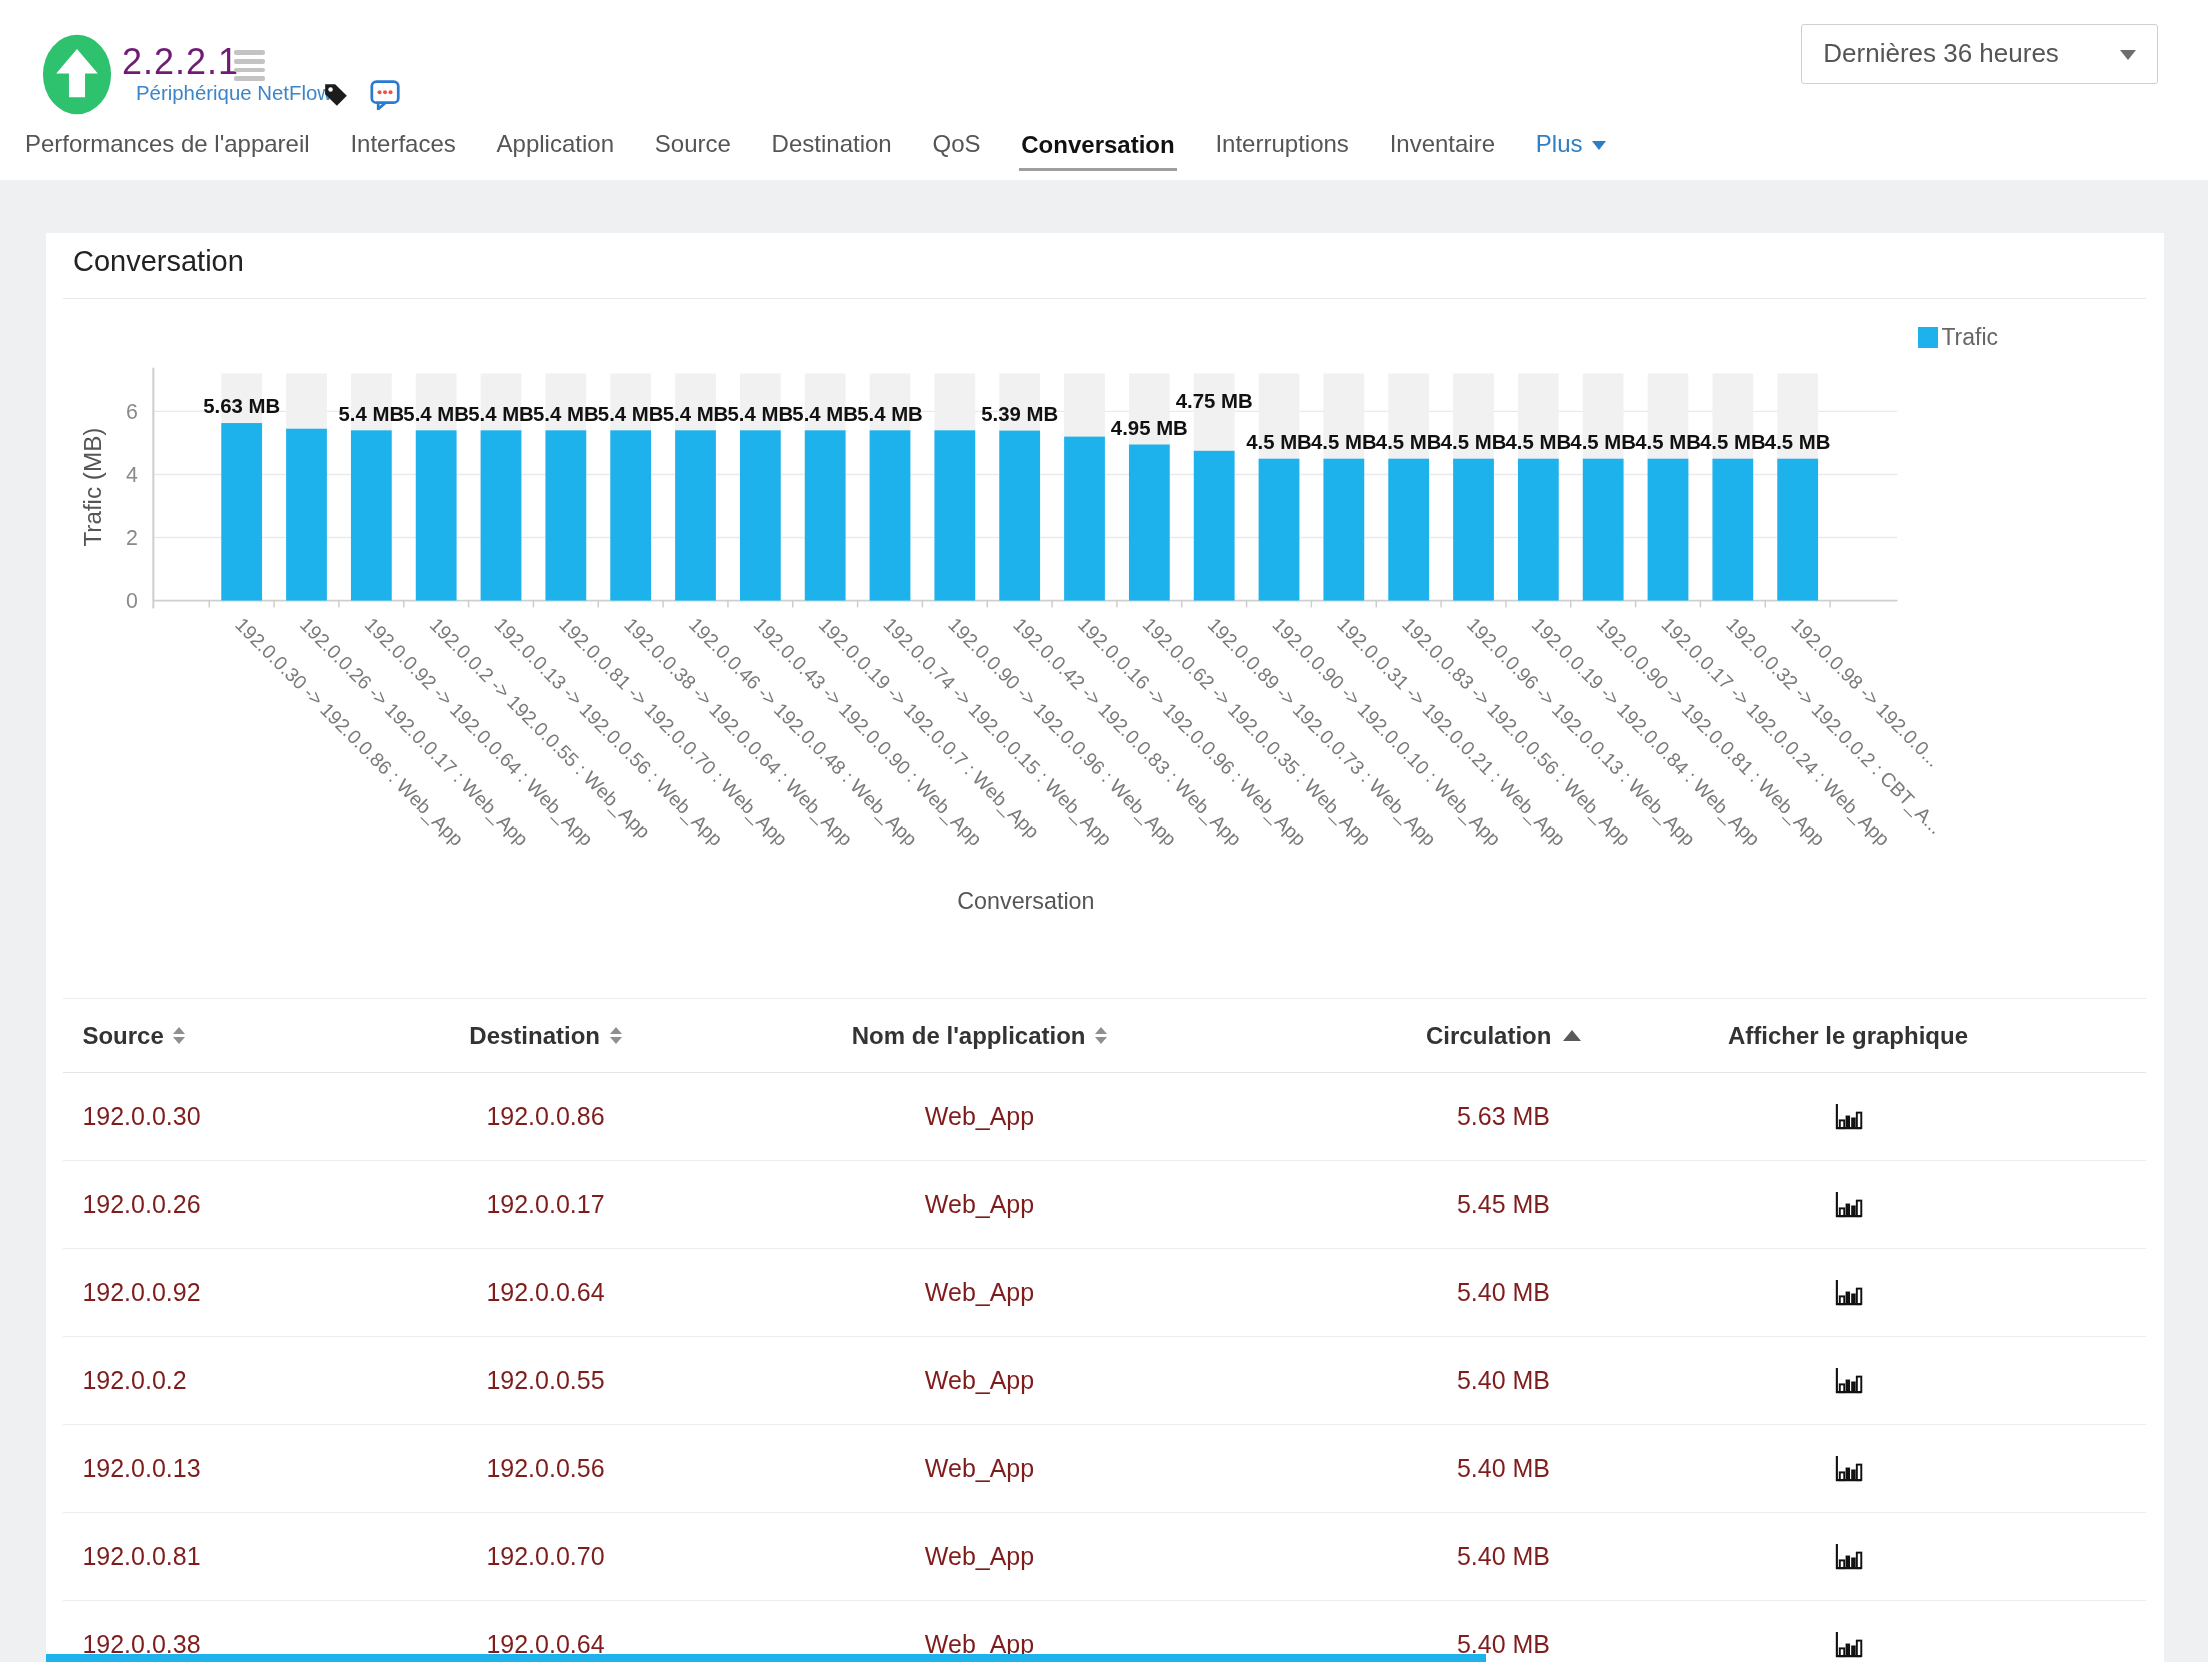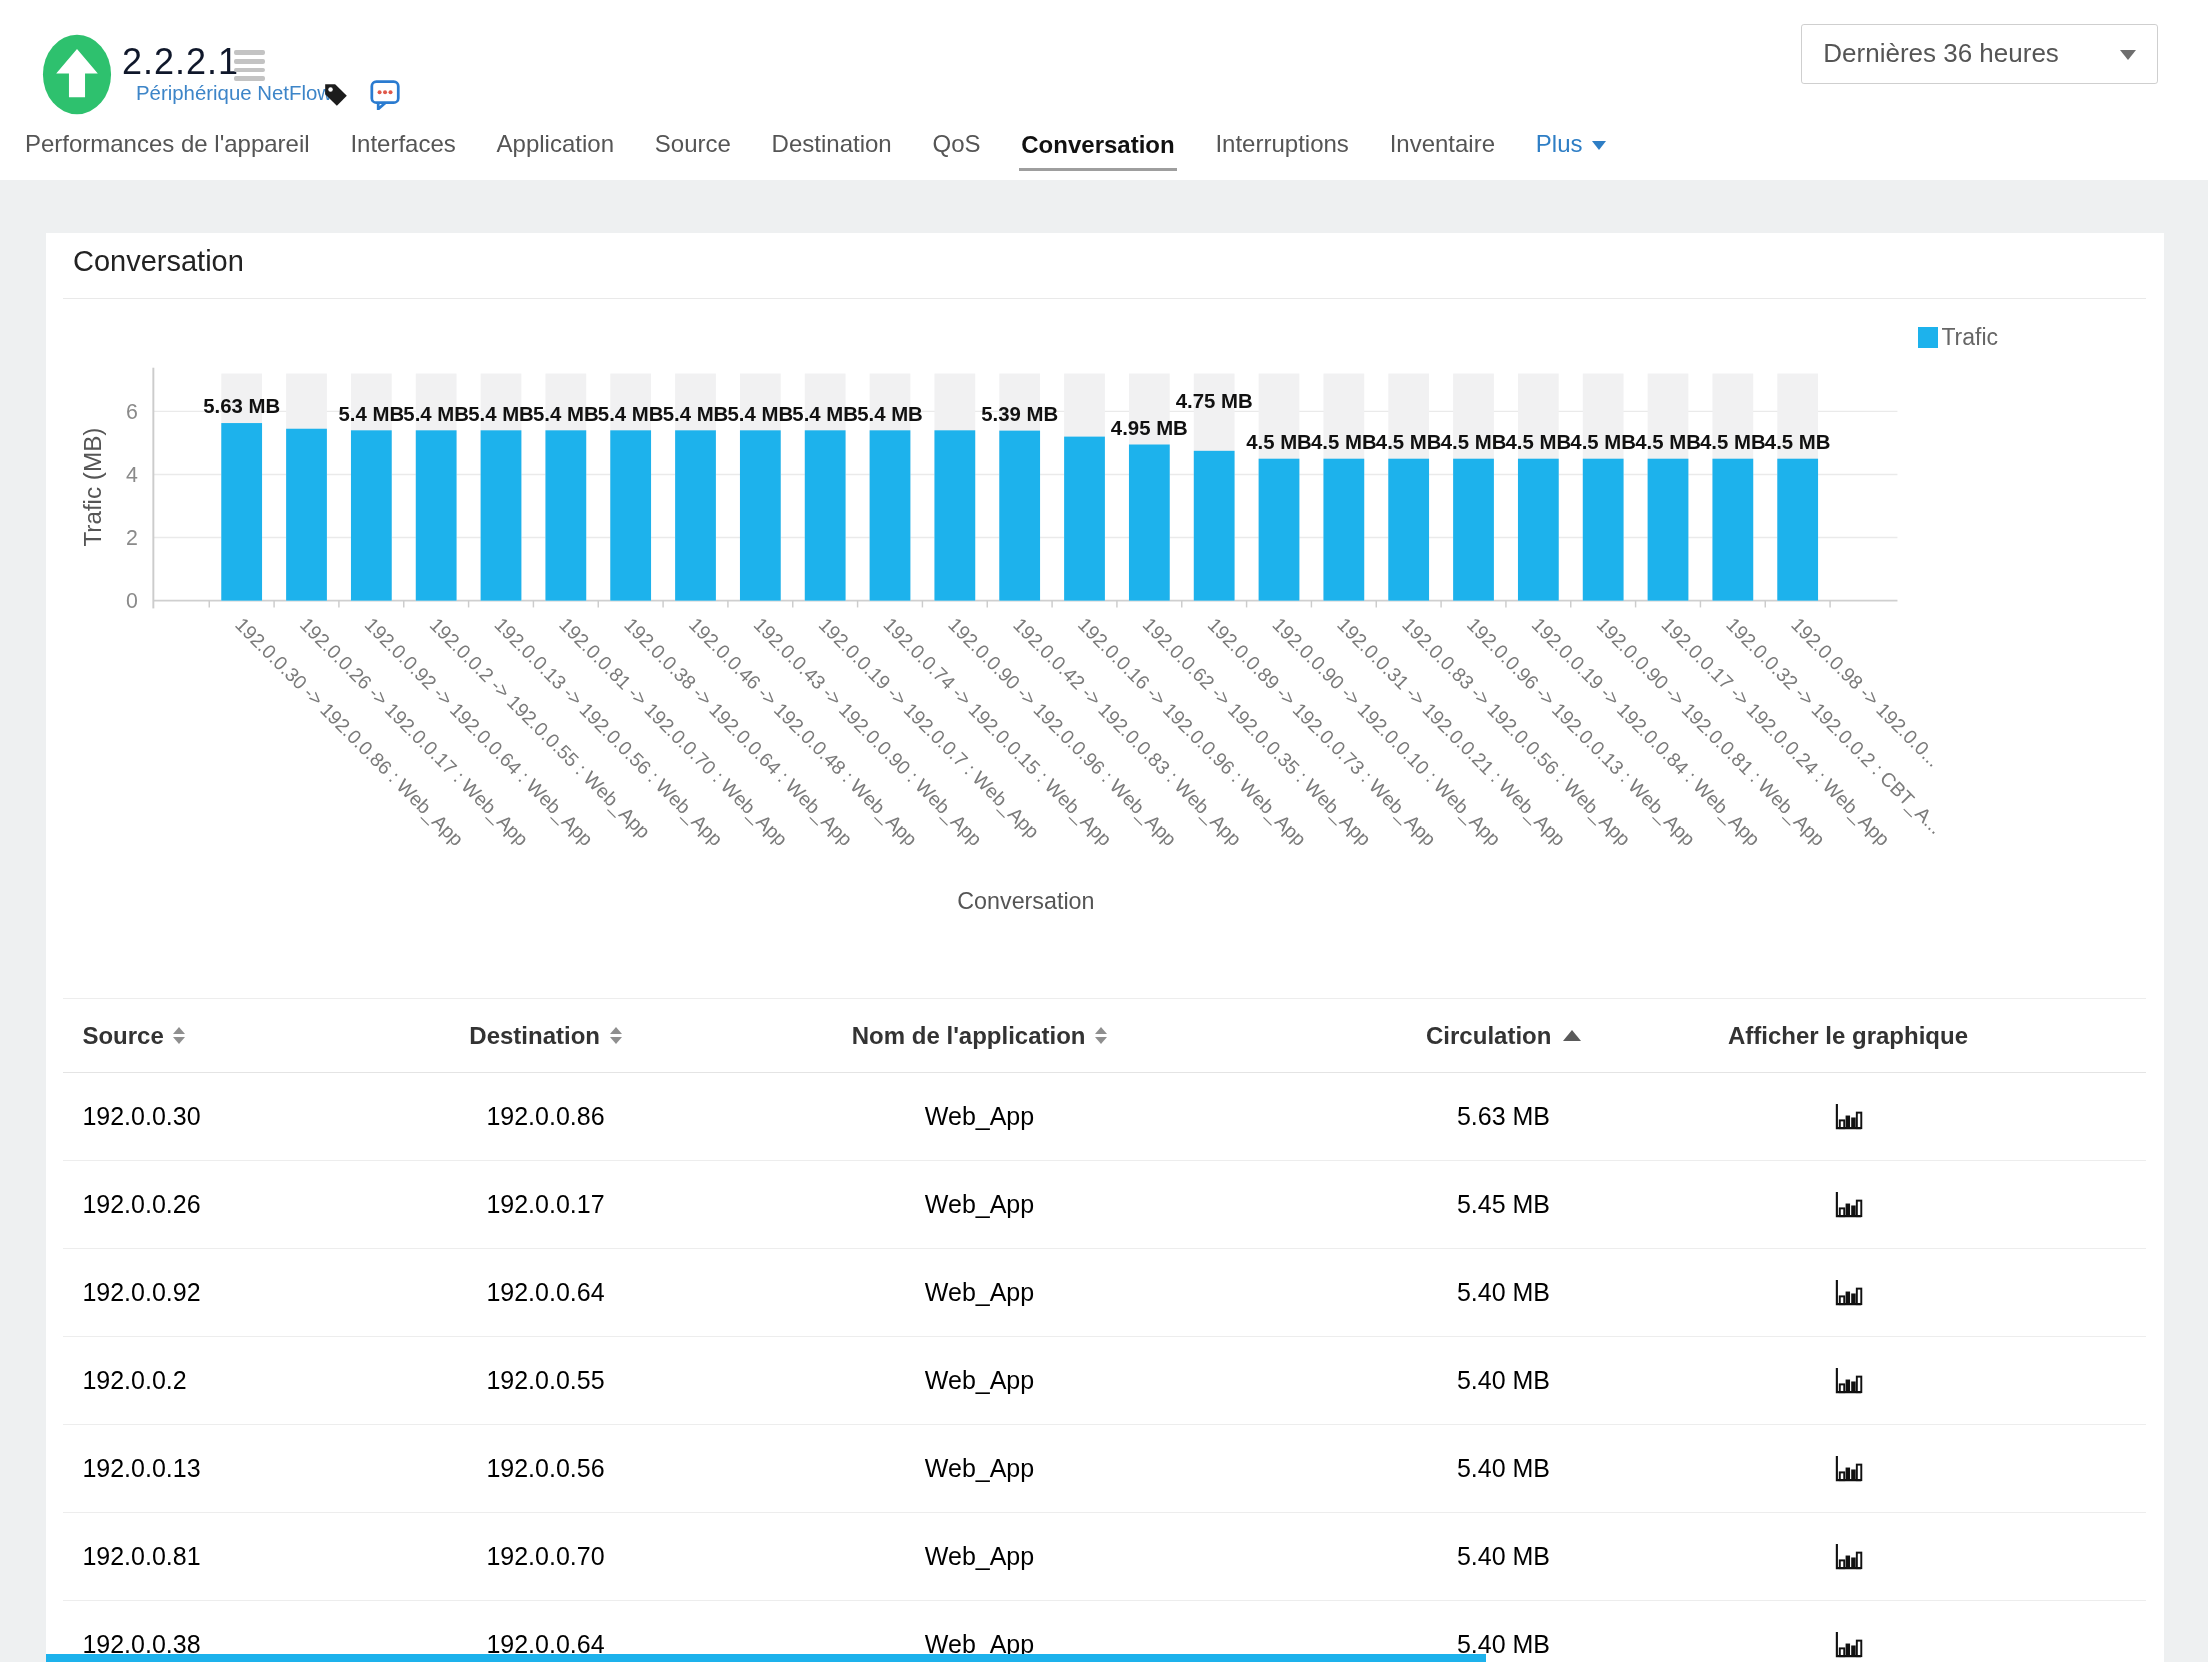--- a/index.html
+++ b/index.html
@@ -7,21 +7,21 @@
   body {
     position: relative;
     overflow: hidden;
     background: #ffffff;
     font-family: "Liberation Sans", sans-serif;
     color: #222;
   }
   
   .topbar { position: absolute; left:0; top:0; width:2209px; height:180px; background:#fff; z-index:5; }
   .status-badge { position:absolute; left:42px; top:33px; width:70px; height:83px; }
-  .device-title { position:absolute; left:122px; top:41px; font-size:36px; color:#0f172a; letter-spacing:1px;text-align:center; }
+  .device-title { position:absolute; left:122px; top:41px; font-size:36px; color:#701a75; letter-spacing:1px;text-align:center; }
   .menu-icon { position:absolute; left:234px; top:50px; width:31px; display:flex; flex-direction:column; gap:3.9px; cursor:pointer; }
   .menu-icon span { display:block; height:4.9px; background:#c3c3c3; border-radius:1.9px; }
   .device-link { position:absolute; left:136px; top:82px; font-size:20.4px; color:#3d85c8; cursor:pointer; }
   .tag-icon { position:absolute; left:323px; top:82px; width:26px; height:26px; cursor:pointer; }
   .comment-icon { position:absolute; left:370px; top:79px; width:31px; height:31px; cursor:pointer; }
   .time-range { position:absolute; left:1801px; top:24px; width:357px; height:60px; border:1.9px solid #cfcfcf;
     border-radius:2.9px; font-size:26px; color:#555; line-height:56px; padding-left:21.3px; cursor:pointer; background:#fff; }
   .time-range .caret { position:absolute; right:21.3px; top:25px; width:0; height:0;
     border-left:8.7px solid transparent; border-right:8.7px solid transparent; border-top:10.7px solid #6e6e6e; }
   
@@ -42,21 +42,21 @@
   .legend-label { font-size:23px; color:#666; }
   
   #chart-svg { position:absolute; left:0; top:320px; }
   #chart-svg text { font-family:"Liberation Sans", sans-serif; }
   
   .conv-table { position:absolute; left:63px; top:998px; width:2083px; border-top:1.9px solid #ededed; }
   .t-row { display:grid; grid-template-columns:291px 383px 485px 563px 126px; align-items:center; }
   .t-head { height:74px; border-bottom:1.9px solid #e4e4e4; }
   .t-head .cell { font-size:24px; font-weight:bold; color:#333; white-space:nowrap; overflow:visible; }
   .t-body-row { height:88px; border-bottom:1.9px solid #ededed; }
-  .t-body-row .cell { font-size:25px; color:#000000; }
+  .t-body-row .cell { font-size:25px; color:#7f1d1d; }
   .cell { display:flex; justify-content:center; align-items:center; }
   .cell.left { justify-content:flex-start; padding-left:19.4px; }
   .sort-both { display:inline-flex; flex-direction:column; gap:2.9px; margin-left:9.7px; }
   .sort-both i { display:block; width:0; height:0; border-left:6.8px solid transparent; border-right:6.8px solid transparent; }
   .sort-both .up { border-bottom:7.8px solid #8f8f8f; }
   .sort-both .down { border-top:7.8px solid #8f8f8f; }
   .sort-asc { display:inline-block; margin-left:11.6px; width:0; height:0;
     border-left:9.7px solid transparent; border-right:9.7px solid transparent; border-bottom:11.6px solid #5a5a5a; }
   .mini-chart { width:31px; height:31px; cursor:pointer; }
   

